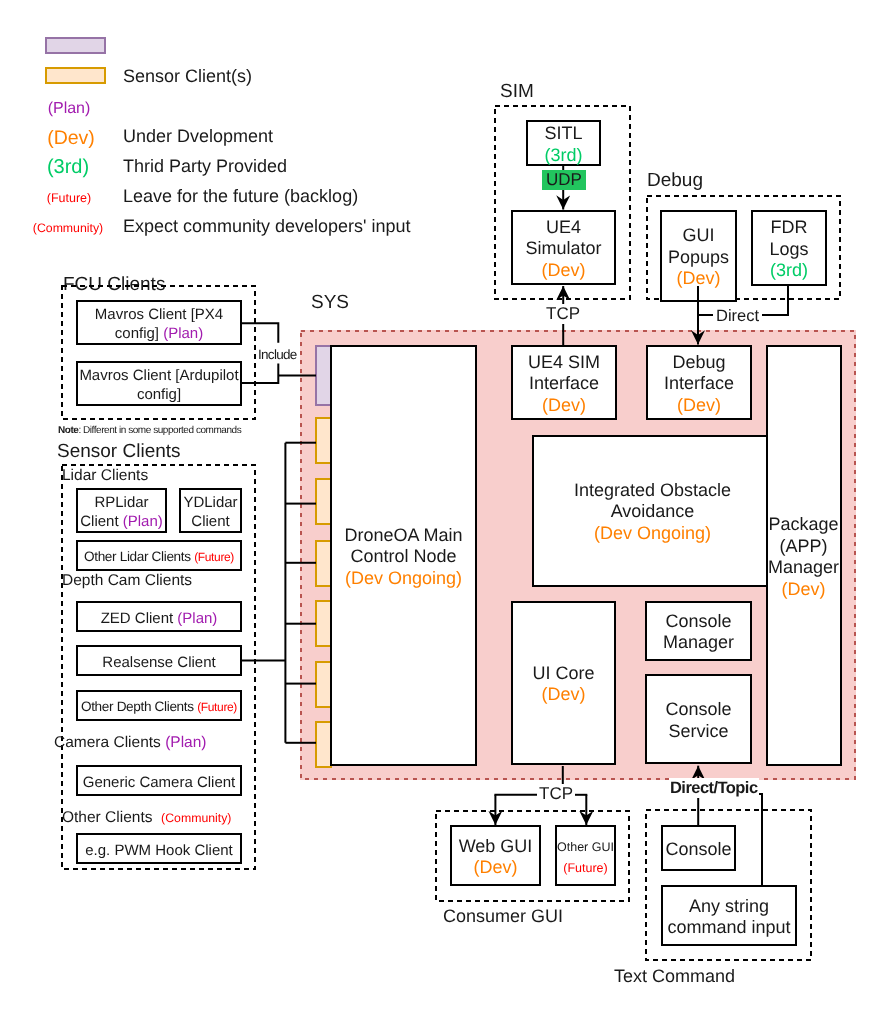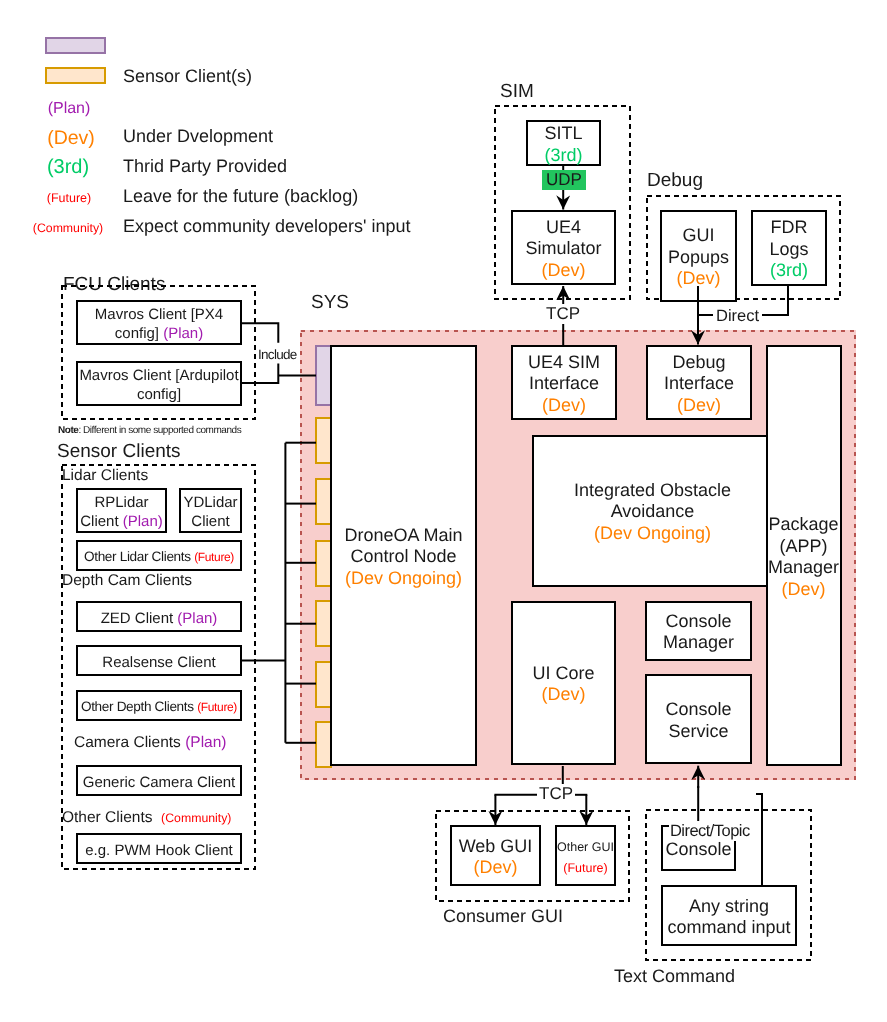--- a/index.html
+++ b/index.html
@@ -131,21 +131,21 @@
   <div class="abs box ctr" style="left:76px;top:601px;width:166px;height:31px;">
     <div class="bt"><span>ZED Client</span> <span class="plan">(Plan)</span></div>
   </div>
   <div class="abs box ctr" style="left:76px;top:645px;width:166px;height:31px;">
     <div class="bt">Realsense Client</div>
   </div>
   <div class="abs box ctr" style="left:76px;top:690px;width:166px;height:31px;">
     <div class="bt" style="font-size:13.6px;letter-spacing:-0.35px;"><span>Other Depth Clients</span> <span class="future" style="font-size:12px;">(Future)</span></div>
   </div>
 
-  <div class="abs lbl grp-sub" style="left:74px;top:734px;"><span>Camera Clients</span> <span class="plan">(Plan)</span></div>
+  <div class="abs lbl grp-sub" style="left:54px;top:734px;"><span>Camera Clients</span> <span class="plan">(Plan)</span></div>
   <div class="abs box ctr" style="left:76px;top:765px;width:166px;height:31px;">
     <div class="bt">Generic Camera Client</div>
   </div>
 
   <div class="abs lbl grp-sub" style="left:62px;top:809px;"><span>Other Clients</span>&nbsp; <span class="future" style="font-size:12.3px;">(Community)</span></div>
   <div class="abs box ctr" style="left:76px;top:833px;width:166px;height:31px;">
     <div class="bt">e.g. PWM Hook Client</div>
   </div>
 
   <div class="abs lbl grp-title" style="left:311px;top:292px;">SYS</div>
@@ -221,21 +221,21 @@
     <div class="bt" style="font-size:12.5px;line-height:21px;">Other GUI</div>
     <div class="bt future" style="font-size:12.5px;line-height:21px;">(Future)</div>
   </div>
 
   <div class="abs dash" style="left:645px;top:809px;width:167px;height:152px;">
       <svg width="167" height="152">
         <rect x="1" y="1" width="165" height="150" fill="none" stroke="#000" stroke-width="2" stroke-dasharray="5 4"></rect>
       </svg>
     </div>
   <div class="abs lbl grp-title" style="left:614px;top:966px;font-size:18px;line-height:21px;">Text Command</div>
-  <div class="abs lbl edge-lbl" style="left:669px;top:821px;font-size:16.5px;letter-spacing:-0.55px;background:#fff;padding:0 1px;z-index:7;">Direct/Topic</div>
+  <div class="abs lbl edge-lbl" style="left:669px;top:778px;font-size:16.5px;letter-spacing:-0.55px;background:#fff;padding:0 1px;z-index:7;font-weight:bold;">Direct/Topic</div>
   <div class="abs box ctr" style="left:661px;top:825px;width:75px;height:46px;">
     <div class="bt18">Console</div>
   </div>
   <div class="abs box ctr" style="left:661px;top:885px;width:136px;height:61px;">
     <div class="bt18">Any string</div>
     <div class="bt18">command input</div>
   </div>
 
   <svg width="887" height="1022" viewBox="0 0 887 1022" style="z-index:5;pointer-events:none;">
     <defs>

